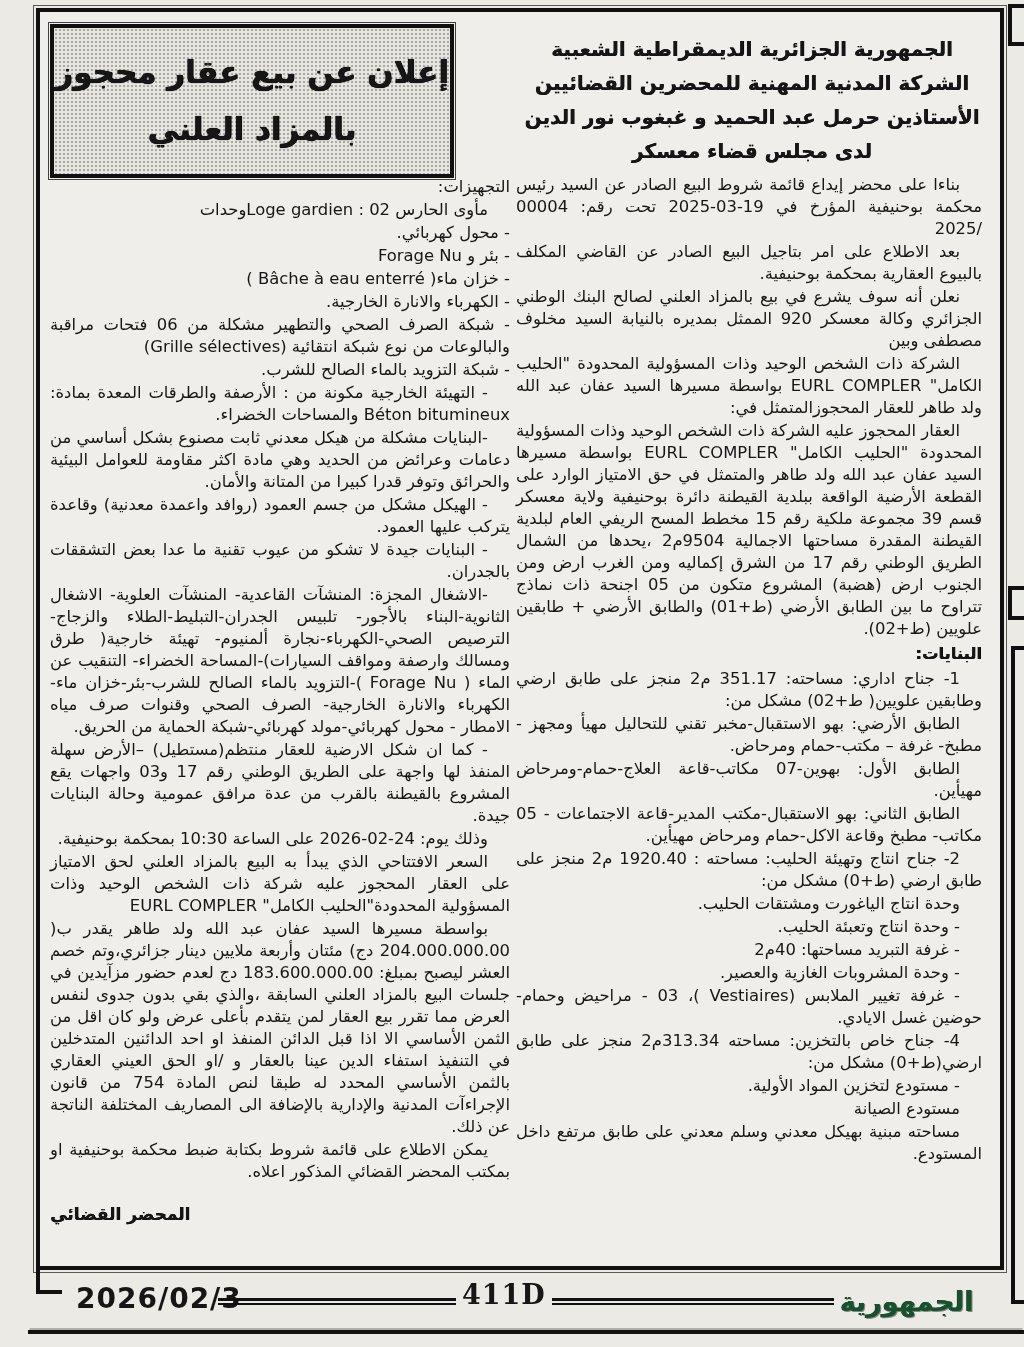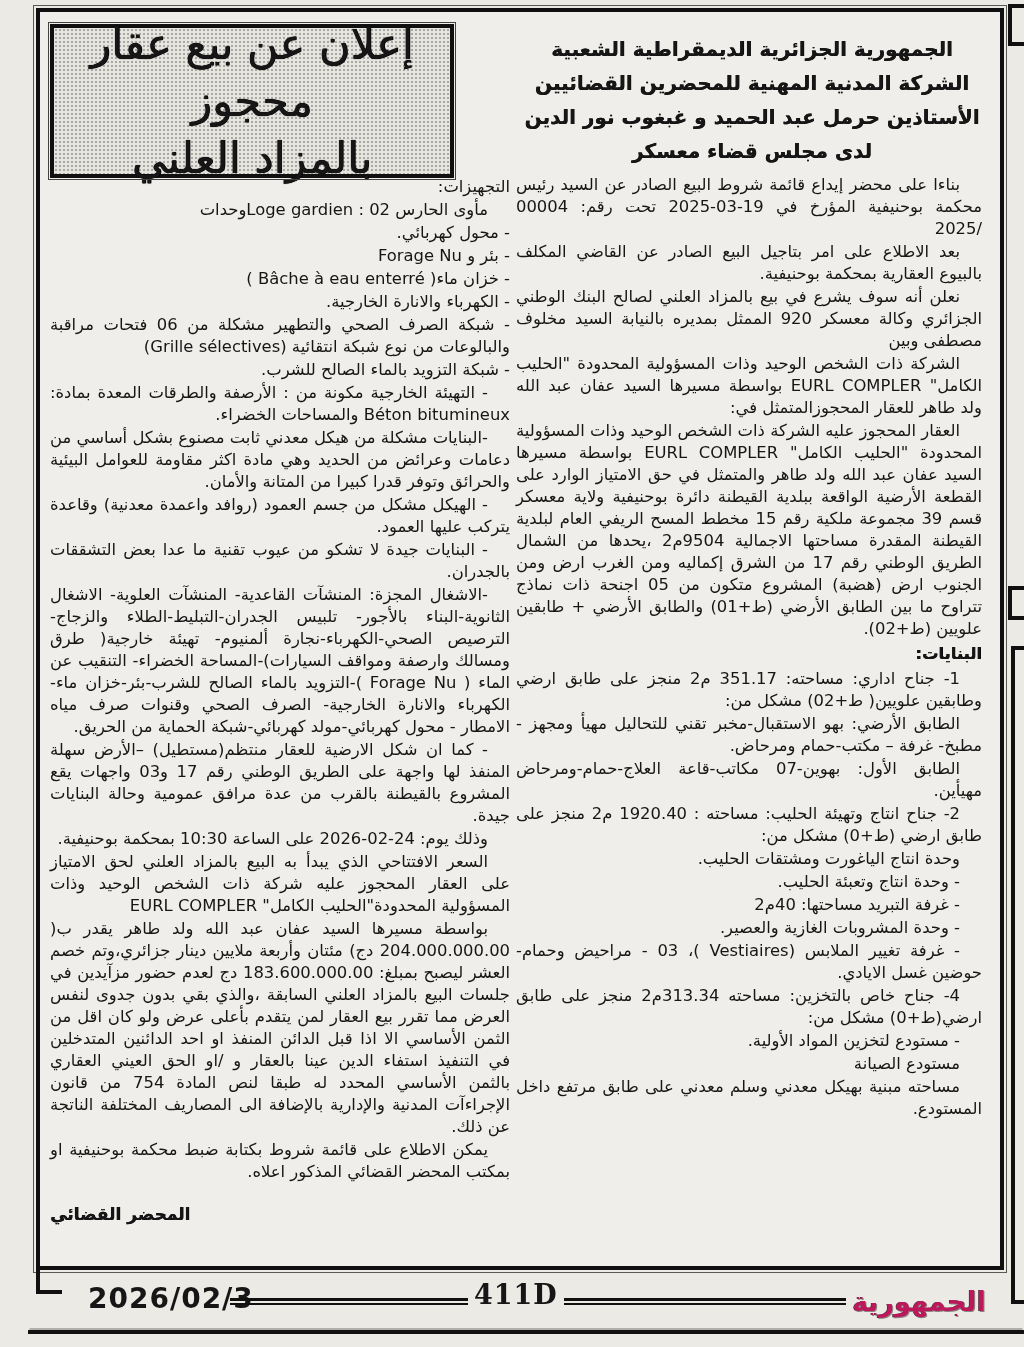--- a/index.html
+++ b/index.html
@@ -17,22 +17,22 @@
   
   .headline-box{
     position:absolute;left:10px;top:12px;width:396px;height:146px;
     border:4px solid #101010;outline:1px solid #44423e;outline-offset:1px;
     background-color:#e7e5e0;
     background-image:radial-gradient(#a9a7a2 0.8px, transparent 1.1px);
     background-size:4px 4px;
     display:flex;flex-direction:column;align-items:center;justify-content:center;
   }
   .headline{
-    direction:rtl;text-align:center;font-weight:normal;
-    font-size:43px;line-height:57px;letter-spacing:-1px;
+    direction:rtl;text-align:center;font-weight:bold;
+    font-size:31px;line-height:57px;letter-spacing:-1px;
     text-shadow:0 0 1px #000, .6px 0 0 #000;
   }
   
   .masthead{
     position:absolute;right:12px;top:20px;width:472px;
     direction:rtl;text-align:center;font-weight:bold;
     font-size:20px;line-height:34px;
     text-shadow:.3px 0 0 #000;
   }
   
@@ -52,35 +52,35 @@
   .frag{position:absolute;border:4px solid #101010;border-right:none;}
   .frag-top{right:0;top:4px;width:12px;height:34px;}
   .frag-mid{right:0;top:586px;width:12px;height:26px;}
   .frag-bot{right:0;top:646px;width:9px;height:650px;}
   
   .corner{
     position:absolute;left:36px;top:1264px;width:22px;height:26px;
     border-left:4px solid #101010;border-bottom:4px solid #101010;
   }
   
-  .footer{position:absolute;left:16px;top:1278px;width:852px;height:54px;}
+  .footer{position:absolute;left:4px;top:1278px;width:852px;height:54px;}
   .footer-date{
     position:absolute;left:72px;top:4px;font-weight:bold;font-size:28px;
     letter-spacing:1px;font-family:"DejaVu Sans", sans-serif;
   }
   .rule{position:absolute;height:2px;border-top:3px solid #111;border-bottom:2px solid #111;}
   .rule-1{left:214px;top:20px;width:238px;}
   .rule-2{left:548px;top:20px;width:282px;}
   .footer-code{
     position:absolute;left:458px;top:1px;font-weight:bold;font-size:27px;
     font-family:"DejaVu Serif", serif;letter-spacing:1px;
   }
   .paper-logo{
     position:absolute;left:836px;top:8px;direction:rtl;
-    font-weight:bold;font-size:27px;color:#be185d;
+    font-weight:bold;font-size:27px;color:#14532d;
     text-shadow:1px 1px 0 #8a8880, -0.5px 0 0 #2d2d2b;
   }
   .bottom-rule{
     position:absolute;left:28px;top:1330px;width:996px;height:4px;background:#111;
     box-shadow:0 -3px 0 -1.5px #76746e;
   }
 </style>
 </head>
 <body>
 
@@ -105,20 +105,21 @@
   <div class="col col-right">
     <p class="in">بناءا على محضر إيداع قائمة شروط البيع الصادر عن السيد رئيس محكمة بوحنيفية المؤرخ في 19-03-2025 تحت رقم: 00004 /2025</p>
     <p class="in">بعد الاطلاع على امر بتاجيل البيع الصادر عن القاضي المكلف بالبيوع العقارية بمحكمة بوحنيفية.</p>
     <p class="in">نعلن أنه سوف يشرع في بيع بالمزاد العلني لصالح البنك الوطني الجزائري وكالة معسكر 920 الممثل بمديره بالنيابة السيد مخلوف مصطفى وبين</p>
     <p class="in">الشركة ذات الشخص الوحيد وذات المسؤولية المحدودة "الحليب الكامل" EURL COMPLER بواسطة مسيرها السيد عفان عبد الله ولد طاهر للعقار المحجوزالمتمثل في:</p>
     <p class="in">العقار المحجوز عليه الشركة ذات الشخص الوحيد وذات المسؤولية المحدودة "الحليب الكامل" EURL COMPLER بواسطة مسيرها السيد عفان عبد الله ولد طاهر والمتمثل في حق الامتياز الوارد على القطعة الأرضية الواقعة ببلدية القيطنة دائرة بوحنيفية ولاية معسكر قسم 39 مجموعة ملكية رقم 15 مخطط المسح الريفي العام لبلدية القيطنة المقدرة مساحتها الاجمالية 9504م2 ،يحدها من الشمال الطريق الوطني رقم 17 من الشرق إكماليه ومن الغرب ارض ومن الجنوب ارض (هضبة) المشروع متكون من 05 اجنحة ذات نماذج تتراوح ما بين الطابق الأرضي (ط+01) والطابق الأرضي + طابقين علويين (ط+02).</p>
     <p class="bold sec">البنايات:</p>
     <p class="in">1- جناح اداري: مساحته: 351.17 م2 منجز على طابق ارضي وطابقين علويين( ط+02) مشكل من:</p>
     <p class="in">الطابق الأرضي: بهو الاستقبال-مخبر تقني للتحاليل مهيأ ومجهز - مطبخ- غرفة – مكتب-حمام ومرحاض.</p>
     <p class="in">الطابق الأول: بهوين-07 مكاتب-قاعة العلاج-حمام-ومرحاض مهيأين.</p>
+    <p class="in">الطابق الثاني: بهو الاستقبال-مكتب المدير-قاعة الاجتماعات - 05 مكاتب- مطبخ وقاعة الاكل-حمام ومرحاض مهيأين.</p>
     <p class="in">2- جناح انتاج وتهيئة الحليب: مساحته : 1920.40 م2 منجز على طابق ارضي (ط+0) مشكل من:</p>
     <p class="in">وحدة انتاج الياغورت ومشتقات الحليب.</p>
     <p class="in">- وحدة انتاج وتعبئة الحليب.</p>
     <p class="in">- غرفة التبريد مساحتها: 40م2</p>
     <p class="in">- وحدة المشروبات الغازية والعصير.</p>
     <p class="in">- غرفة تغيير الملابس (Vestiaires )، 03 - مراحيض وحمام- حوضين غسل الايادي.</p>
     <p class="in">4- جناح خاص بالتخزين: مساحته 313.34م2 منجز على طابق ارضي(ط+0) مشكل من:</p>
     <p class="in">- مستودع لتخزين المواد الأولية.</p>
     <p class="in">مستودع الصيانة</p>
     <p class="in">مساحته مبنية بهيكل معدني وسلم معدني على طابق مرتفع داخل المستودع.</p>

